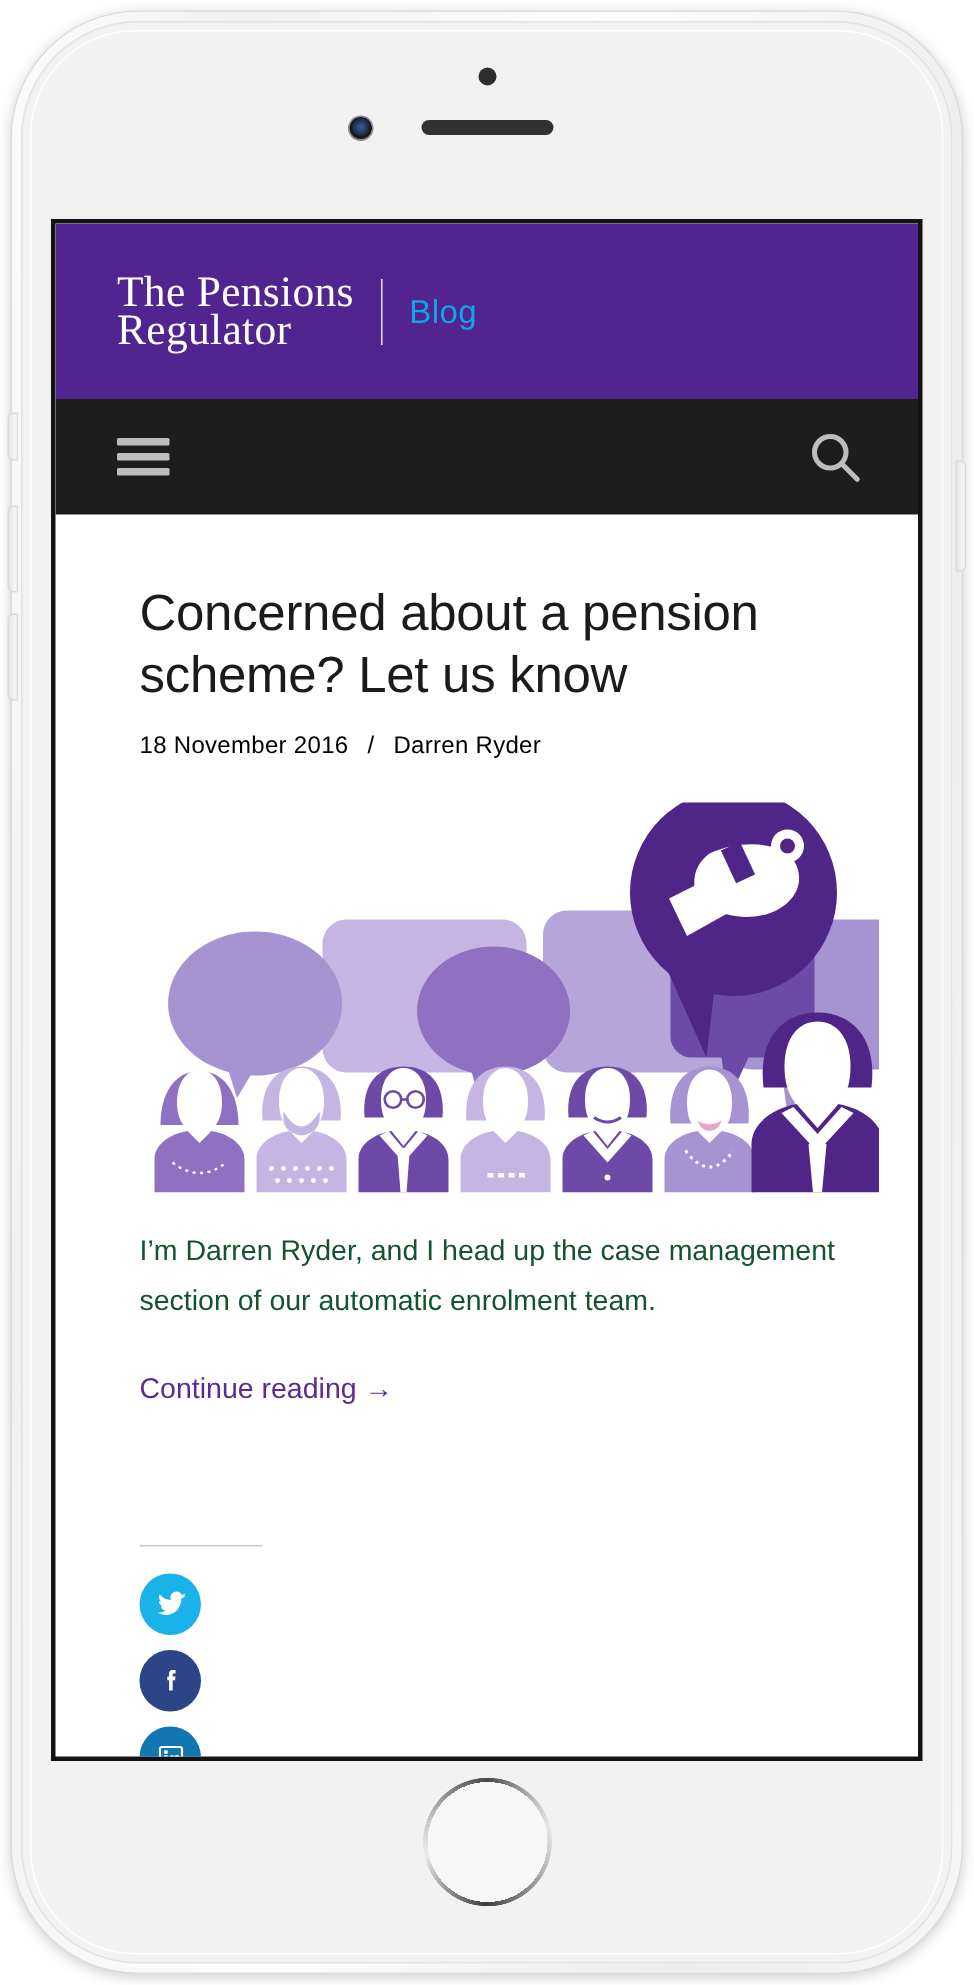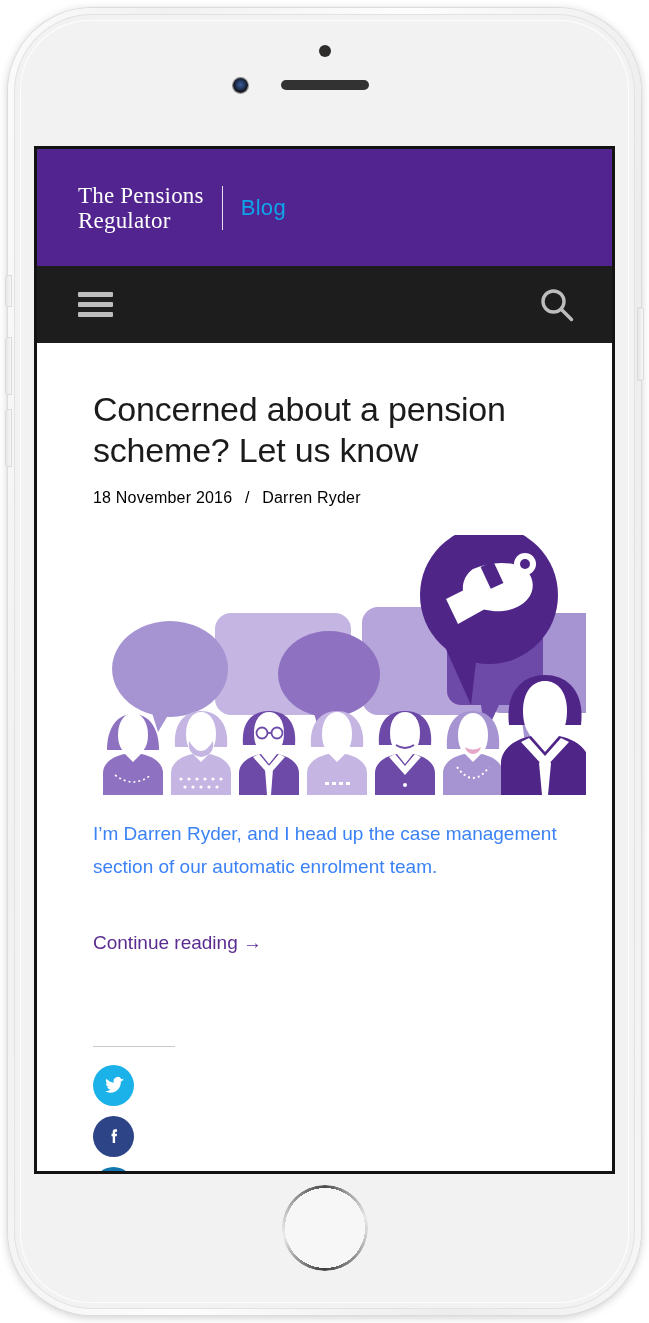--- a/index.html
+++ b/index.html
@@ -131,21 +131,21 @@
     background: #512490;
     display: flex;
     align-items: center;
     padding-left: 41px;
     box-sizing: border-box;
   }
   .brand-lockup { display: flex; align-items: center; }
   .brand-name {
     font-family: "Liberation Serif", serif;
     color: #ffffff;
-    font-size: 23px;
+    font-size: 29px;
     line-height: 25px;
     letter-spacing: 0.2px;
     white-space: pre-line;
   }
   .brand-divider {
     width: 1px;
     height: 44px;
     background: rgba(255,255,255,0.85);
     margin: 0 18px 0 18px;
   }
@@ -201,25 +201,25 @@
     letter-spacing: 0.2px;
   }
   .post-meta .sep { margin: 0 8px; }
 
   .hero { margin-top: 28px; width: 493px; }
 
   .post-body {
     margin-top: 18px;
     font-size: 19px;
     line-height: 33px;
-    color: #3b82f6;
+    color: #14532d;
   }
   .continue-link {
     display: inline-block;
-    margin-top: 30px;
+    margin-top: 13px;
     font-size: 19px;
     color: #5b2c90;
     text-decoration: none;
     cursor: pointer;
   }
 
   .share-block { margin-top: 92px; }
   .share-rule {
     width: 82px;
     height: 1px;

